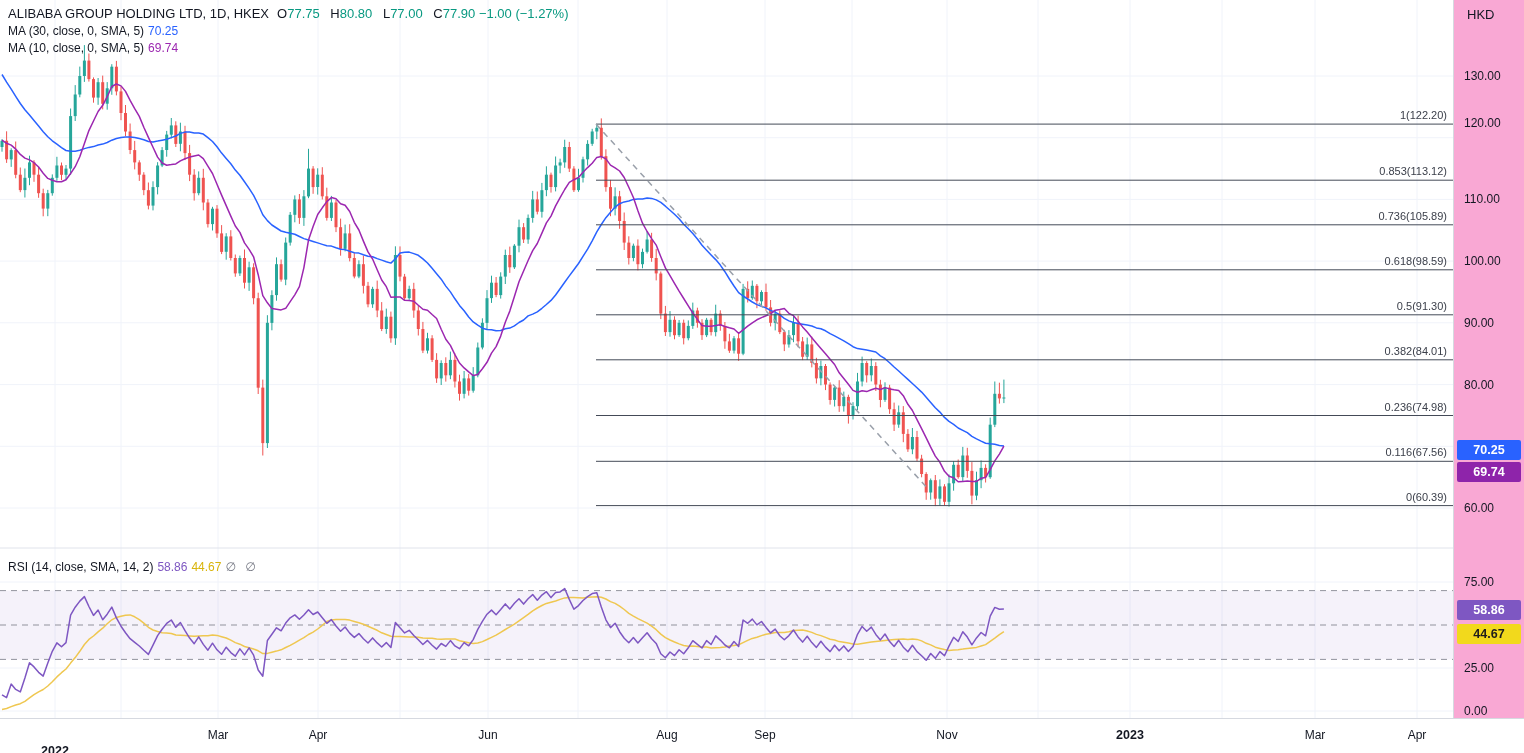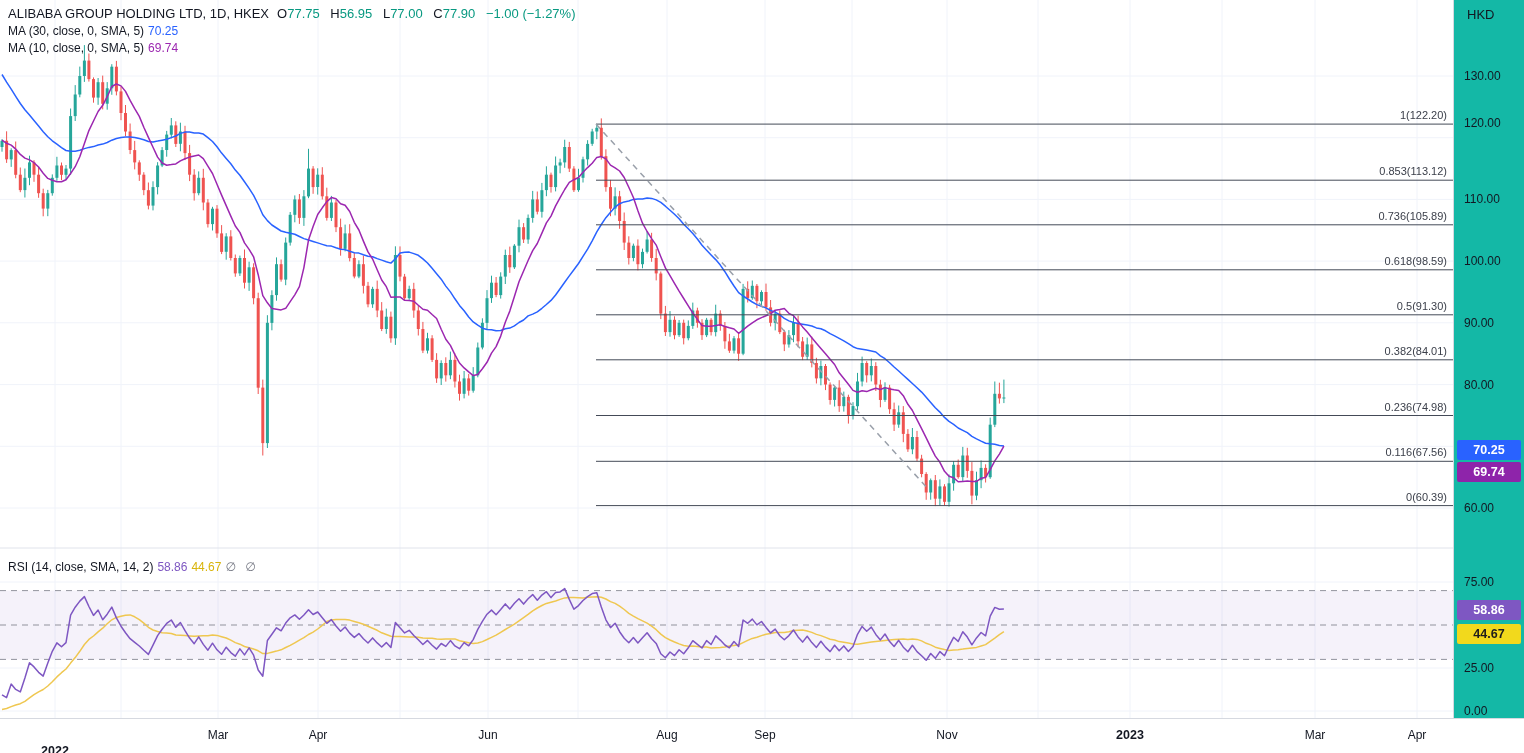--- a/index.html
+++ b/index.html
@@ -12,21 +12,21 @@
   .ohlc{margin-left:8px;font-size:13px;}
   .ohlc .lbl{color:#131722;margin-left:7px;}
   .ohlc .val{color:#089981;}
   .v{margin-left:4px;}
   .v.blue{color:#2962ff;}
   .v.purple{color:#9c27b0;}
   .v.rsip{color:#7e57c2;}
   .v.rsiy{color:#d9b40b;}
   .v.gray{color:#787b86;letter-spacing:3px;}
   .right-axis{position:absolute;left:1453px;top:0;width:71px;height:718px;
-      border-left:1px solid #d6d9e0;background:#14b8a6;z-index:4;}
+      border-left:1px solid #d6d9e0;background:#f9a8d4;z-index:4;}
   .currency{position:absolute;left:13px;top:7px;font-size:13px;color:#131722;}
   .tick{position:absolute;left:10px;transform:translateY(-50%);font-size:12px;color:#131722;}
   .badge{position:absolute;left:3px;right:4px;height:20px;transform:translateY(-50%);
       border-radius:2px;text-align:center;line-height:20px;font-size:12.5px;font-weight:bold;}
   .time-axis{position:absolute;left:0;top:718px;width:1524px;height:35px;
       border-top:1px solid #d6d9e0;background:#fff;z-index:4;}
   .tlabel{position:absolute;top:9px;transform:translateX(-50%);font-size:12px;color:#131722;}
   .tlabel.bold{font-weight:bold;font-size:12.5px;}
 </style>
 </head>
@@ -540,24 +540,24 @@
         <path d="M2.0 709.4L6.6 708.5L11.2 706.6L15.7 705.0L20.3 703.7L24.9 701.3L29.5 697.9L34.0 694.7L38.6 691.9L43.2 689.5L47.8 686.0L52.3 681.8L56.9 676.9L61.5 672.7L66.0 669.0L70.6 663.1L75.2 657.6L79.8 651.3L84.4 644.5L88.9 639.4L93.5 636.0L98.1 631.9L102.7 628.2L107.2 623.7L111.8 619.8L116.4 617.4L121.0 616.2L125.5 615.2L130.1 614.9L134.7 616.8L139.3 619.6L143.8 623.1L148.4 627.3L153.0 630.0L157.6 631.5L162.1 632.8L166.7 633.1L171.3 633.5L175.8 635.0L180.4 635.3L185.0 635.6L189.6 636.0L194.2 636.3L198.7 636.0L203.3 635.8L207.9 635.8L212.5 635.0L217.0 635.4L221.6 636.7L226.2 638.0L230.8 640.1L235.3 642.6L239.9 644.2L244.5 646.5L249.1 647.7L253.6 649.0L258.2 650.8L262.8 653.6L267.4 653.4L271.9 652.2L276.5 651.1L281.1 649.8L285.7 647.5L290.2 645.4L294.8 642.8L299.4 640.1L303.9 637.7L308.5 634.5L313.1 632.1L317.7 629.0L322.3 625.3L326.8 621.5L331.4 620.0L336.0 619.4L340.6 619.6L345.1 619.4L349.7 620.1L354.3 621.5L358.9 622.8L363.4 624.2L368.0 626.2L372.6 628.2L377.2 630.3L381.7 632.8L386.3 634.5L390.9 636.3L395.4 636.5L400.0 636.6L404.6 636.7L409.2 636.9L413.8 637.1L418.3 637.3L422.9 638.1L427.5 638.2L432.1 638.3L436.6 639.1L441.2 639.2L445.8 639.1L450.4 639.0L454.9 638.9L459.5 640.8L464.1 641.8L468.7 642.7L473.2 643.4L477.8 643.0L482.4 641.6L487.0 639.5L491.5 637.3L496.1 635.1L500.7 632.3L505.3 629.5L509.8 626.8L514.4 624.1L519.0 620.8L523.6 617.6L528.1 614.4L532.7 610.8L537.3 608.0L541.9 605.5L546.4 603.4L551.0 602.2L555.6 601.0L560.1 599.4L564.7 597.9L569.3 597.5L573.9 597.6L578.5 597.7L583.0 597.9L587.6 597.3L592.2 596.9L596.8 596.8L601.3 597.3L605.9 599.0L610.5 601.6L615.1 603.4L619.6 606.2L624.2 609.5L628.8 613.4L633.4 616.1L637.9 618.6L642.5 620.9L647.1 623.2L651.6 626.2L656.2 629.7L660.8 634.1L665.4 637.7L670.0 640.0L674.5 642.0L679.1 643.9L683.7 645.5L688.3 646.2L692.8 646.0L697.4 646.5L702.0 646.9L706.6 647.1L711.1 647.9L715.7 647.7L720.3 647.5L724.9 646.9L729.4 646.1L734.0 645.4L738.6 644.7L743.1 642.6L747.7 640.4L752.3 638.4L756.9 637.3L761.5 635.6L766.0 634.2L770.6 633.6L775.2 632.5L779.8 632.5L784.3 632.5L788.9 631.8L793.5 630.5L798.1 630.2L802.6 629.9L807.2 631.0L811.8 632.4L816.4 634.4L820.9 635.6L825.5 637.4L830.1 639.2L834.6 640.0L839.2 641.6L843.8 642.3L848.4 643.1L853.0 643.9L857.5 644.2L862.1 643.5L866.7 642.7L871.3 642.0L875.8 641.5L880.4 640.9L885.0 640.4L889.6 640.0L894.1 639.6L898.7 639.3L903.3 639.0L907.9 639.5L912.4 639.0L917.0 639.4L921.6 640.9L926.2 643.3L930.7 644.9L935.3 647.2L939.9 648.4L944.5 649.5L949.0 650.4L953.6 650.1L958.2 649.7L962.8 649.1L967.3 648.4L971.9 647.9L976.5 647.4L981.1 646.0L985.6 644.6L990.2 641.4L994.8 638.1L999.4 634.6L1003.9 631.6" fill="none" stroke="#efc750" stroke-width="1.5" stroke-linejoin="round"></path>
         <path d="M2.0 694.8L6.6 697.6L11.2 684.1L15.7 689.4L20.3 691.9L24.9 678.0L29.5 662.8L34.0 666.9L38.6 672.3L43.2 676.1L47.8 662.9L52.3 651.3L56.9 642.9L61.5 646.8L66.0 642.6L70.6 615.2L75.2 607.2L79.8 601.1L84.4 596.6L88.9 606.5L93.5 615.4L98.1 610.0L102.7 619.8L107.2 614.2L111.8 607.1L116.4 617.9L121.0 626.2L125.5 632.7L130.1 638.7L134.7 642.4L139.3 646.0L143.8 650.3L148.4 654.4L153.0 645.2L157.6 635.6L162.1 629.3L166.7 623.4L171.3 620.0L175.8 627.3L180.4 622.5L185.0 630.7L189.6 638.1L194.2 643.7L198.7 636.9L203.3 644.4L207.9 650.2L212.5 643.2L217.0 649.8L221.6 654.3L226.2 647.2L230.8 652.6L235.3 656.2L239.9 648.9L244.5 654.9L249.1 647.9L253.6 655.2L258.2 670.0L262.8 676.2L267.4 640.5L271.9 634.3L276.5 627.8L281.1 630.8L285.7 623.1L290.2 617.8L294.8 614.9L299.4 619.3L303.9 615.0L308.5 609.7L313.1 614.5L317.7 612.0L322.3 617.8L326.8 623.3L331.4 619.6L336.0 626.0L340.6 631.2L345.1 627.0L349.7 633.1L354.3 637.4L358.9 633.6L363.4 638.8L368.0 643.0L372.6 637.9L377.2 642.9L381.7 647.0L386.3 642.6L390.9 647.5L395.4 622.4L400.0 627.8L404.6 632.9L409.2 630.3L413.8 635.5L418.3 639.8L422.9 644.5L427.5 640.4L432.1 645.2L436.6 649.1L441.2 643.5L445.8 646.4L450.4 640.6L454.9 645.9L459.5 648.7L464.1 642.6L468.7 645.8L473.2 639.6L477.8 629.4L482.4 621.4L487.0 614.2L491.5 610.1L496.1 614.7L500.7 609.5L505.3 603.9L509.8 608.9L514.4 603.3L519.0 598.8L523.6 604.1L528.1 598.8L532.7 594.6L537.3 600.2L541.9 595.1L546.4 591.7L551.0 597.6L555.6 592.6L560.1 591.9L564.7 588.5L569.3 599.4L573.9 609.2L578.5 605.6L583.0 600.5L587.6 596.6L592.2 593.6L596.8 592.7L601.3 606.9L605.9 619.8L610.5 627.6L615.1 623.2L619.6 631.7L624.2 638.3L628.8 642.7L633.4 637.6L637.9 643.0L642.5 637.8L647.1 632.7L651.6 638.7L656.2 643.4L660.8 653.7L665.4 657.8L670.0 652.0L674.5 655.6L679.1 649.8L683.7 653.7L688.3 647.8L692.8 640.7L697.4 644.4L702.0 648.0L706.6 640.6L711.1 644.5L715.7 635.9L720.3 640.1L724.9 645.0L729.4 647.8L734.0 641.5L738.6 646.5L743.1 620.0L747.7 623.3L752.3 619.1L756.9 624.9L761.5 621.5L766.0 627.4L770.6 632.9L775.2 629.1L779.8 635.7L784.3 639.8L788.9 635.6L793.5 630.0L798.1 636.9L802.6 642.1L807.2 636.2L811.8 642.6L816.4 647.4L820.9 641.2L825.5 647.1L830.1 651.6L834.6 645.2L839.2 650.8L843.8 645.9L848.4 651.5L853.0 646.5L857.5 634.3L862.1 626.4L866.7 631.2L871.3 627.1L875.8 634.4L880.4 639.9L885.0 634.0L889.6 641.6L894.1 646.5L898.7 640.3L903.3 647.2L907.9 651.7L912.4 645.3L917.0 651.6L921.6 655.7L926.2 660.3L930.7 653.5L935.3 658.3L939.9 651.6L944.5 655.8L949.0 646.1L953.6 637.3L958.2 641.4L962.8 631.7L967.3 637.1L971.9 644.8L976.5 637.9L981.1 632.5L985.6 635.8L990.2 616.2L994.8 607.4L999.4 609.3L1003.9 609.0" fill="none" stroke="#7e57c2" stroke-width="1.5" stroke-linejoin="round"></path>
       </g>
     </svg>
 
   <div class="legend" style="top:5px;">
     <div class="lg-row">
       <span>ALIBABA GROUP HOLDING LTD, 1D, HKEX</span>
       <span class="ohlc">
         <span class="lbl" style="margin-left:0;">O</span><span class="val">77.75</span>
-        <span class="lbl">H</span><span class="val">56.95</span>
+        <span class="lbl">H</span><span class="val">80.80</span>
         <span class="lbl">L</span><span class="val">77.00</span>
         <span class="lbl">C</span><span class="val">77.90</span>
-        <span class="val" style="margin-left:7px;">−1.00 (−1.27%)</span>
+        <span class="val" style="">−1.00 (−1.27%)</span>
       </span>
     </div>
     <div class="lg-row sm">
       <span>MA (30, close, 0, SMA, 5)</span>
       <span class="v blue">70.25</span>
     </div>
     <div class="lg-row sm">
       <span>MA (10, close, 0, SMA, 5)</span>
       <span class="v purple">69.74</span>
     </div>

